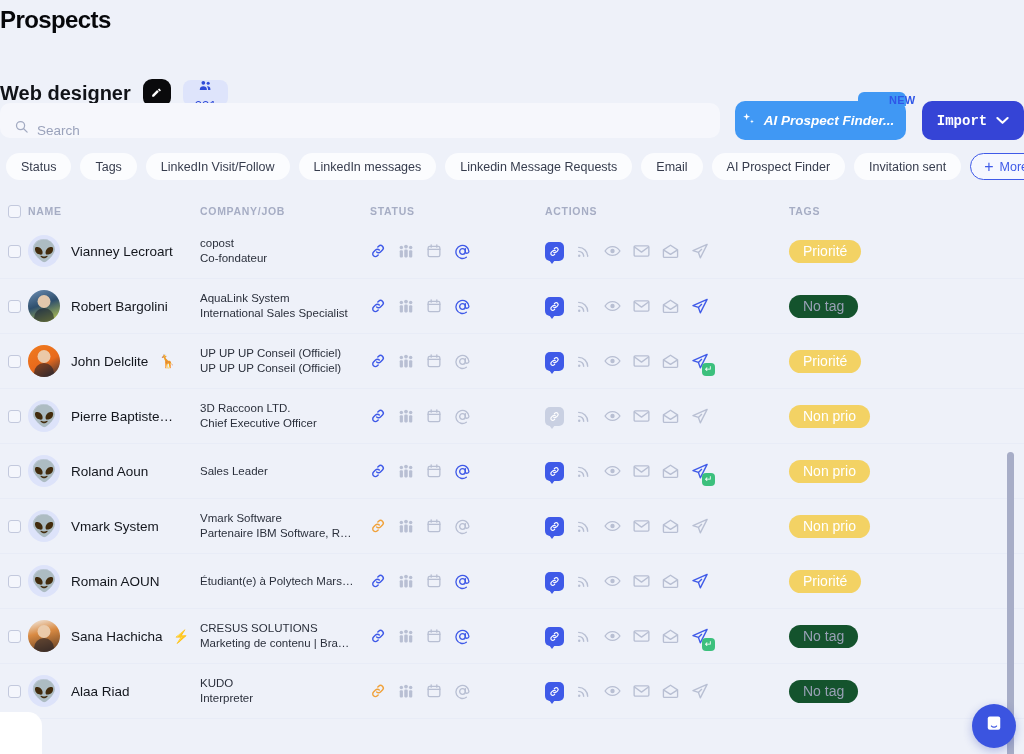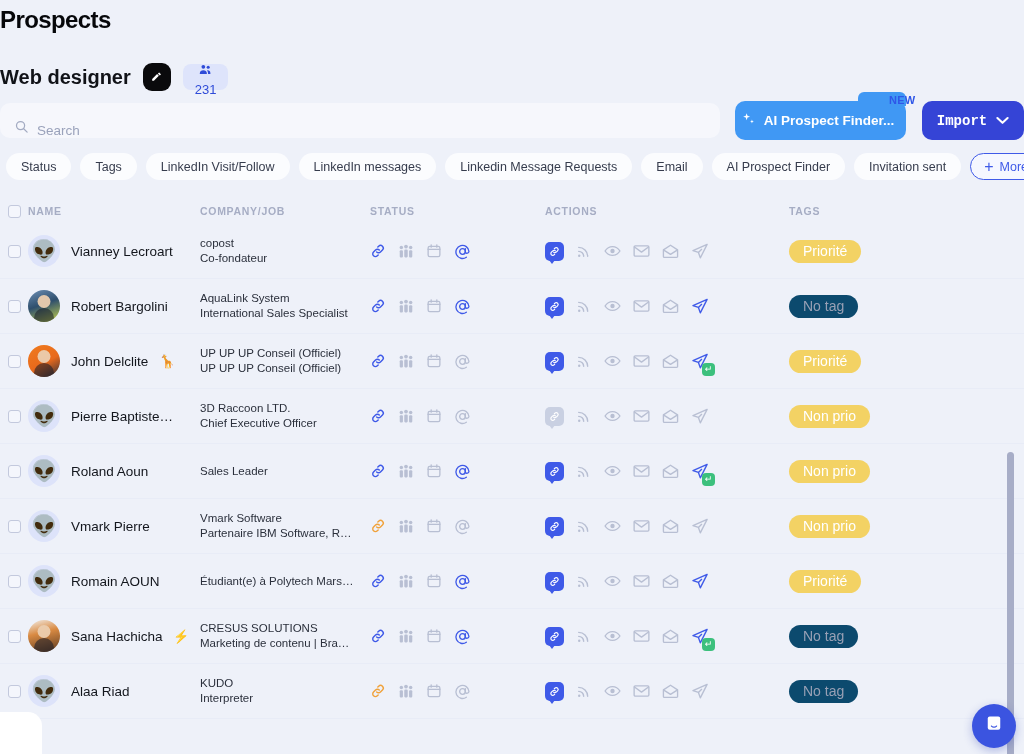--- a/index.html
+++ b/index.html
@@ -11,21 +11,21 @@
   }
   .page { position: relative; width: 1024px; height: 754px; background: #eef1f9; }
 
   
   .title {
     position: absolute; left: 0; top: 6px;
     font-size: 24px; font-weight: 700; color: #06070a;
     letter-spacing: -0.6px;
   }
   .subrow {
-    position: absolute; left: 0; top: 60px;
+    position: absolute; left: 0; top: 76px;
     display: flex; align-items: center; gap: 12px; height: 34px;
   }
   .subtitle { font-size: 20px; font-weight: 700; color: #111318; }
   .black-chip {
     width: 28px; height: 28px; border-radius: 9px; background: #0a0a0c;
     display: flex; align-items: center; justify-content: center;
   }
   .black-chip svg { display: block; }
   .count-pill {
     height: 26px; padding: 0 12px; border-radius: 8px; background: #dee4fb;
@@ -49,20 +49,21 @@
 
   .ai-btn {
     position: absolute; left: 735px; top: 101px;
     width: 171px; height: 39px; border: none; cursor: pointer;
     background: #4098f4; color: #fff;
     border-radius: 10px 10px 10px 10px;
     font-family: "Liberation Sans", sans-serif;
     font-size: 13.5px; font-weight: 700;
     display: flex; align-items: center; justify-content: center; gap: 8px;
     padding-right: 6px;
+    font-style: italic;
   }
   .ai-btn .notch {
     position: absolute; right: 0; top: -9px; width: 48px; height: 14px;
     background: #4098f4; border-radius: 6px 6px 0 0;
   }
   .new-badge {
     position: absolute; left: 889px; top: 94px;
     font-size: 11px; font-weight: 700; color: #2f57e8; letter-spacing: 0.2px;
     z-index: 5;
   }
@@ -174,21 +175,21 @@
     position: absolute; right: -5px; bottom: -5px;
     width: 13px; height: 13px; border-radius: 4px; background: #3cc07d;
     color: #fff; font-size: 9px; line-height: 13px; text-align: center;
   }
 
   .tag {
     display: inline-flex; align-items: center; justify-content: center;
     height: 23px; padding: 0 14px; border-radius: 12px;
     font-size: 14px; color: #fff; background: #f3d264; cursor: pointer;
   }
-  .tag.none { background: #0c4a6e; color: #98a0b5; }
+  .tag.none { background: #14532d; color: #98a0b5; }
 
   
   .scroll-track {
     position: absolute; right: 5px; top: 224px; width: 7px; height: 498px;
   }
   .scroll-thumb {
     position: absolute; right: 5px; top: 228px; width: 7px; height: 318px;
     background: #a7adc7; border-radius: 4px; cursor: pointer;
   }
 
@@ -736,21 +737,21 @@
     <div class="c-tag">
       <span class="tag ">Non prio</span>
     </div>
       </div>
       <div class="row">
     <div class="c-check">
       <div class="cb"></div>
     </div>
     <div class="c-name">
       <div class="avatar alien">👽</div>
-      <span class="nm">Vmark Pierre</span>
+      <span class="nm">Vmark System</span>
 
     </div>
     <div class="c-comp">
       <div class="co-top">Vmark Software</div>
       <div class="co-bot">Partenaire IBM Software, R…</div>
     </div>
     <div class="c-stat">
       <span class="ic">
             <svg width="16" height="16" viewBox="0 0 24 24" fill="none" stroke="#f0a23c" stroke-width="2.1" stroke-linecap="round">
     <path d="M10 13.5a4 4 0 005.7 0l3-3a4 4 0 00-5.7-5.7l-1.3 1.3"></path>

